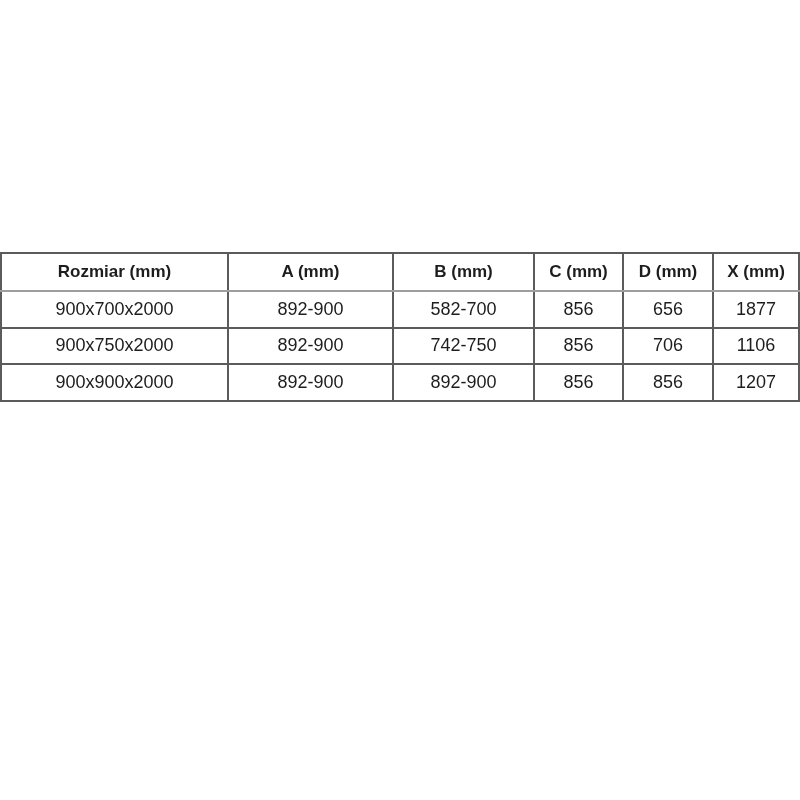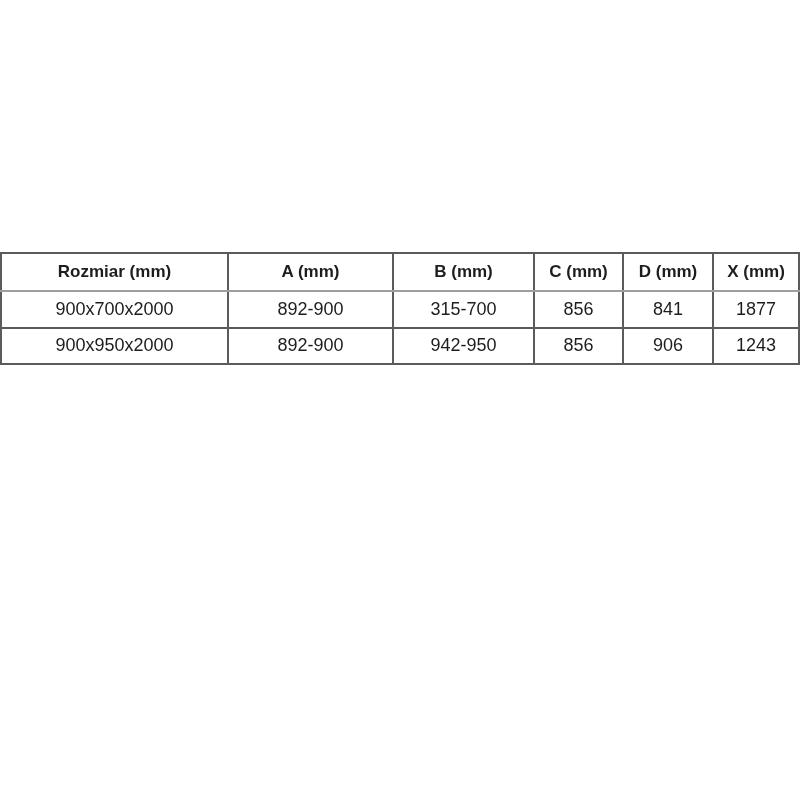--- a/index.html
+++ b/index.html
@@ -64,27 +64,35 @@
       <th>B (mm)</th>
       <th>C (mm)</th>
       <th>D (mm)</th>
       <th>X (mm)</th>
     </tr>
   </thead>
   <tbody>
     <tr>
       <td>900x700x2000</td>
       <td>892-900</td>
-      <td>315-700</td>
+      <td>582-700</td>
       <td>856</td>
-      <td>841</td>
+      <td>656</td>
       <td>1877</td>
     </tr>
     <tr>
-      <td>900x950x2000</td>
+      <td>900x750x2000</td>
       <td>892-900</td>
-      <td>942-950</td>
+      <td>742-750</td>
       <td>856</td>
-      <td>906</td>
-      <td>1243</td>
+      <td>706</td>
+      <td>1106</td>
+    </tr>
+    <tr>
+      <td>900x900x2000</td>
+      <td>892-900</td>
+      <td>892-900</td>
+      <td>856</td>
+      <td>856</td>
+      <td>1207</td>
     </tr>
   </tbody>
 </table>
 
 </body></html>

